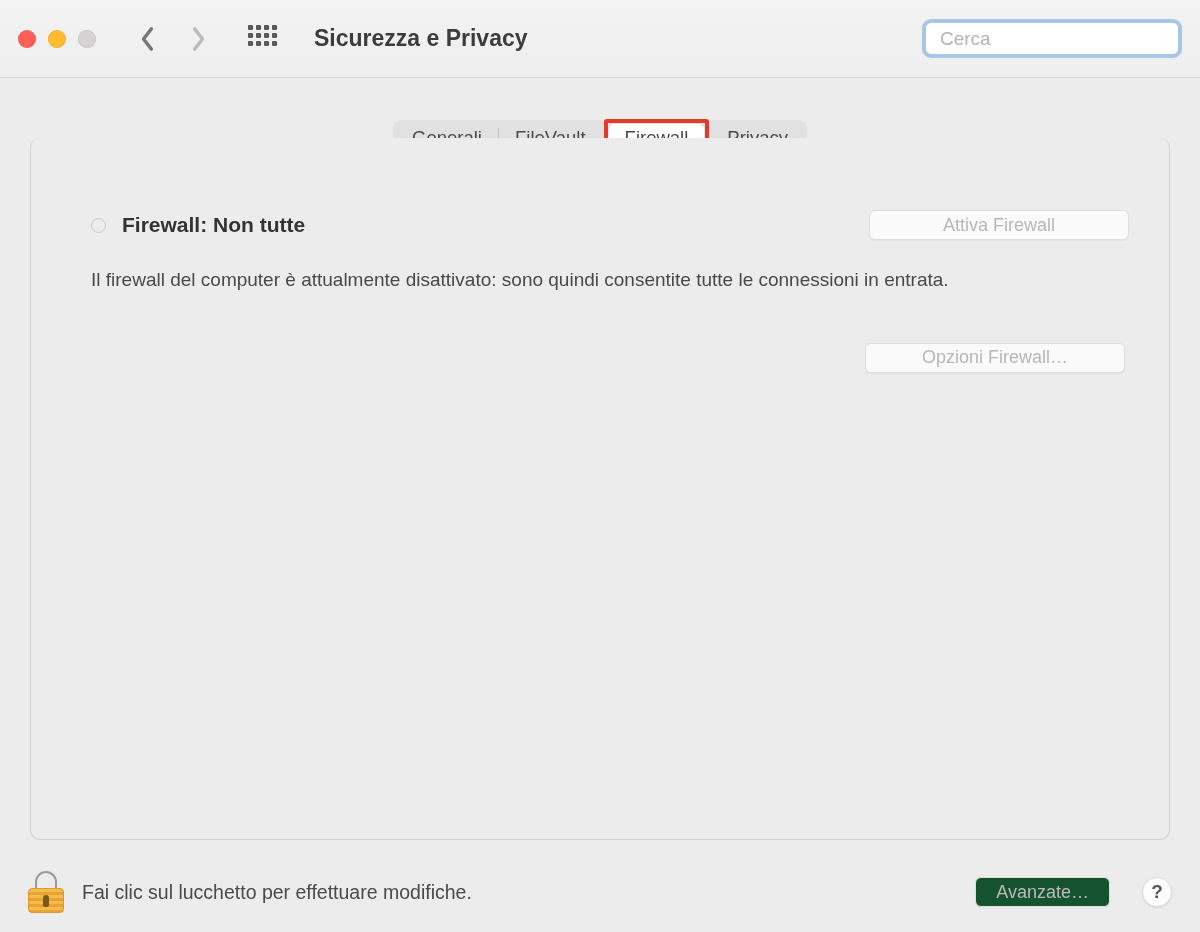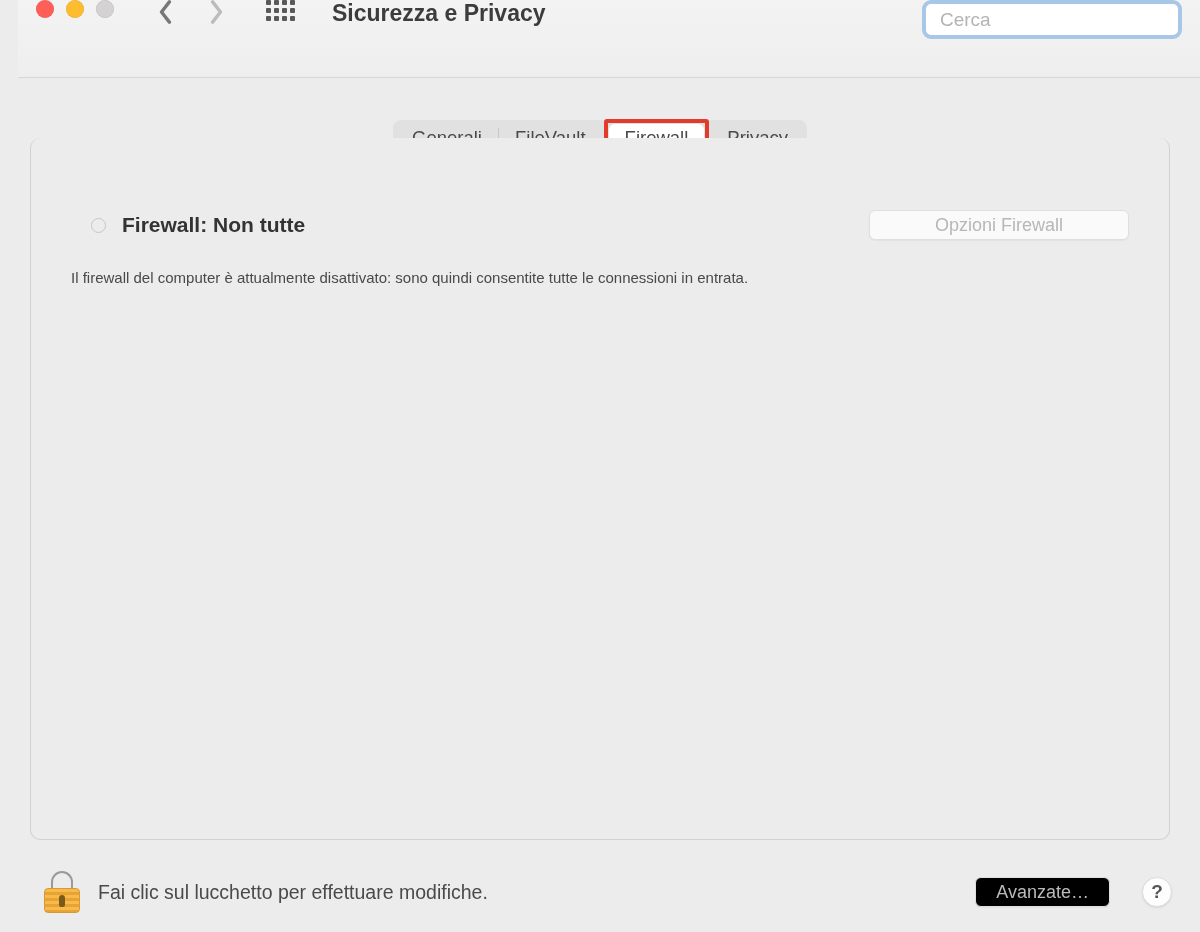--- a/index.html
+++ b/index.html
@@ -11,23 +11,23 @@
     font-size: 16px;
     -webkit-font-smoothing: antialiased;
   }
 
   
   .toolbar {
     height: 78px;
     background: linear-gradient(#f4f3f3, #efeeee);
     border-bottom: 1px solid #d8d6d6;
     display: flex;
+    align-items: center;
     padding: 0 18px;
     gap: 10px;
-    margin-left: 18px;
   }
   .traffic-lights { display: flex; gap: 12px; margin-right: 30px; }
   .tl { width: 18px; height: 18px; border-radius: 50%; box-shadow: inset 0 0 1px rgba(0,0,0,.25); }
   .tl.red { background: #ff5f57; }
   .tl.yellow { background: #febc2e; }
   .tl.gray { background: #d4d2d2; }
 
   .nav-arrows { display: flex; gap: 26px; margin-right: 28px; }
   .nav-arrow {
     width: 24px; height: 24px;
@@ -128,38 +128,37 @@
     border-radius: 6px;
     font-size: 18px;
     color: #b8b6b6;
     padding: 0 26px;
     box-shadow: 0 1px 1px rgba(0,0,0,.04);
     cursor: default;
     white-space: nowrap;
   }
 
   .desc {
-    font-size: 15px;
+    font-size: 19px;
     line-height: 1.3;
     color: #4a4949;
-    margin: 0 4px 50px 0;
+    margin: 0 4px 50px 20px;
     max-width: 960px;
   }
 
   .options-row { display: flex; justify-content: flex-end; margin-right: 4px; }
 
   
   .footer {
     position: absolute;
     left: 0; right: 0; bottom: 0;
     height: 80px;
     display: flex; align-items: center;
     padding: 0 28px;
     gap: 18px;
-    margin-left: 16px;
   }
   .lock-icon { width: 36px; height: 42px; position: relative; }
   .lock-shackle {
     position: absolute; top: 0; left: 7px;
     width: 22px; height: 20px;
     border: 2.5px solid #9b9a98;
     border-bottom: none;
     border-radius: 11px 11px 0 0;
     background: transparent;
   }
@@ -173,21 +172,21 @@
   .lock-keyhole {
     position: absolute; bottom: 6px; left: 15px;
     width: 6px; height: 12px;
     background: #7a5a1a;
     border-radius: 3px 3px 2px 2px;
   }
   .footer-text { font-size: 19.5px; color: #4b4a4a; flex: 1; }
 
   .adv-button {
     height: 30px;
-    background: #000000;
+    background: #14532d;
     border: 1px solid #e0dede;
     border-radius: 6px;
     font-size: 18px;
     color: #bcbaba;
     padding: 0 20px;
     box-shadow: 0 1px 1px rgba(0,0,0,.04);
     cursor: default;
   }
   .help-button {
     width: 30px; height: 30px;
@@ -265,25 +264,28 @@
   </div>
 </div>
 
 <div class="panel">
 
   <div class="status-row">
     <div class="status-left">
       <div class="status-dot"></div>
       <div class="status-label">Firewall: Non tutte</div>
     </div>
-    <button class="mac-button" disabled="">Opzioni Firewall</button>
+    <button class="mac-button" disabled="">Attiva Firewall</button>
   </div>
 
   <p class="desc">Il firewall del computer è attualmente disattivato: sono quindi consentite tutte le connessioni in entrata.</p>
 
+  <div class="options-row">
+    <button class="mac-button" style="min-width:260px" disabled="">Opzioni Firewall…</button>
+  </div>
 
 </div>
 
 <div class="footer">
   <div class="lock-icon">
     <div class="lock-shackle"></div>
     <div class="lock-body"></div>
     <div class="lock-keyhole"></div>
   </div>
   <div class="footer-text">Fai clic sul lucchetto per effettuare modifiche.</div>

